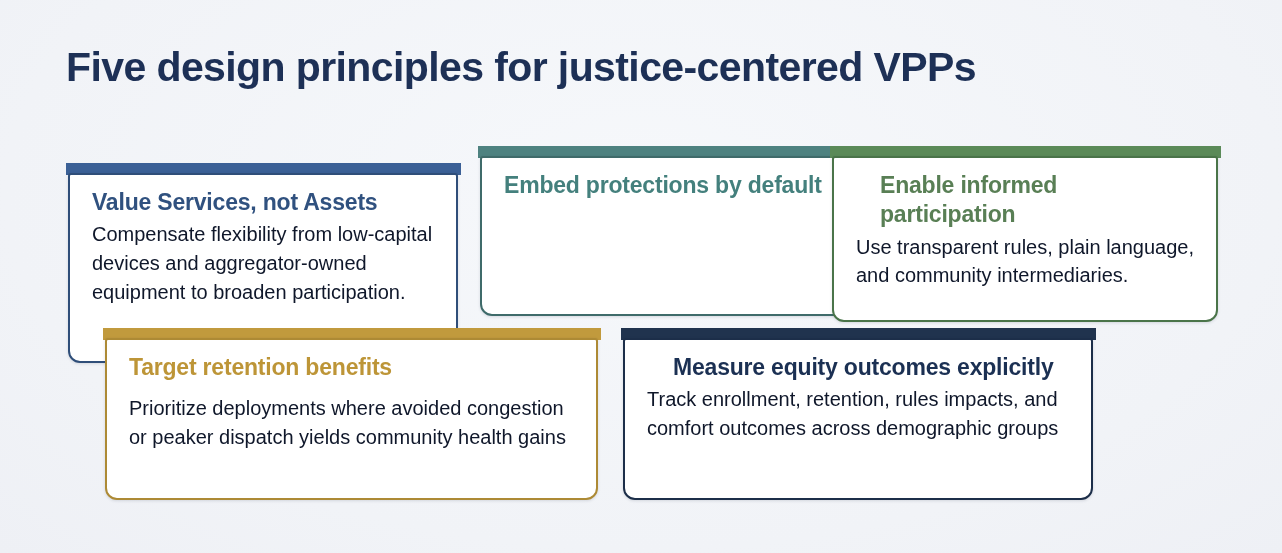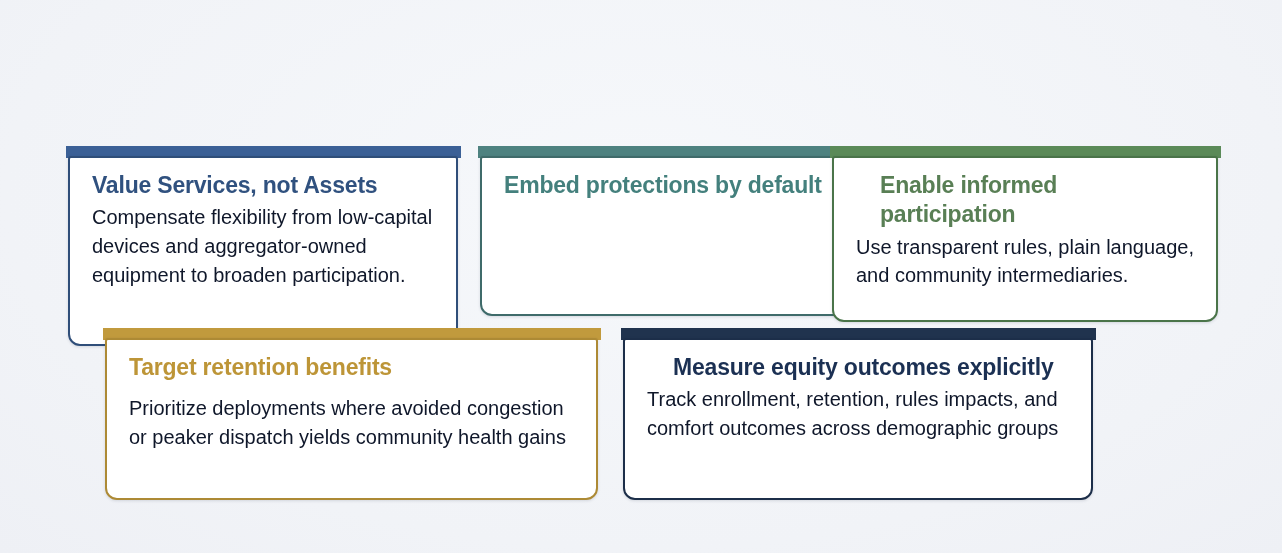--- a/index.html
+++ b/index.html
@@ -54,35 +54,36 @@
     letter-spacing: -0.2px;
     color: var(--title);
   }
   .card-body {
     margin: 3px 16px 0 22px;
     font-size: 20px;
     line-height: 1.43;
     color: #0f172a;
   }
   
-  .c1 { left: 68px;  top: 146px; width: 390px; height: 200px; border-radius: 7px; }
+  .c1 { left: 68px;  top: 163px; width: 390px; height: 200px; border-radius: 7px; }
   .c2 { left: 480px; top: 146px; width: 365px; height: 170px; }
   .c3 { left: 832px; top: 146px; width: 386px; height: 176px; }
   .c4 { left: 105px; top: 328px; width: 493px; height: 172px; }
   .c5 { left: 623px; top: 328px; width: 470px; height: 172px; }
   
   .c3 .card-title { margin-left: 46px; }
   .c5 .card-title { margin-left: 48px; }
   .c4 .card-body  { margin-top: 12px; }
 </style>
 </head>
 <body>
 
 <div class="stage">
 
+  <h1 class="page-title">Five design principles for justice-centered VPPs</h1>
 
   <div class="card c1" style="--bar: #3b6096; --border: #2f4e79; --title: #30517f;">
     <div class="bar"></div>
     <div class="panel">
       <h2 class="card-title">Value Services, not Assets</h2>
       <p class="card-body">Compensate flexibility from low-capital devices and aggregator-owned equipment to broaden participation.</p>
     </div>
   </div>
 
   <div class="card c2" style="--bar: #4e8280; --border: #3f6b6a; --title: #44807d;">

